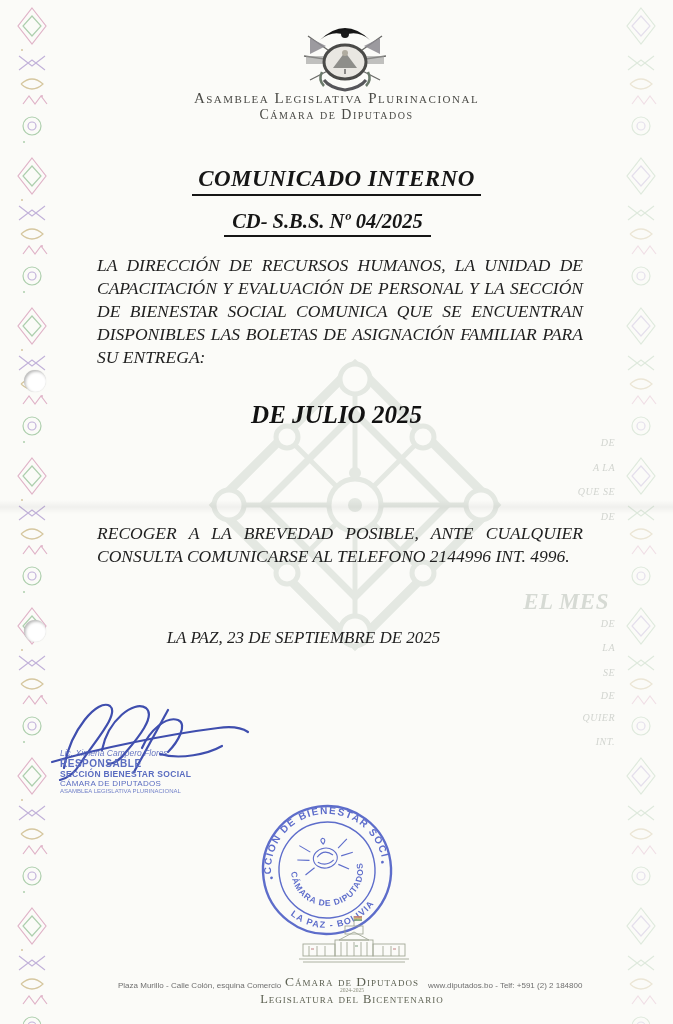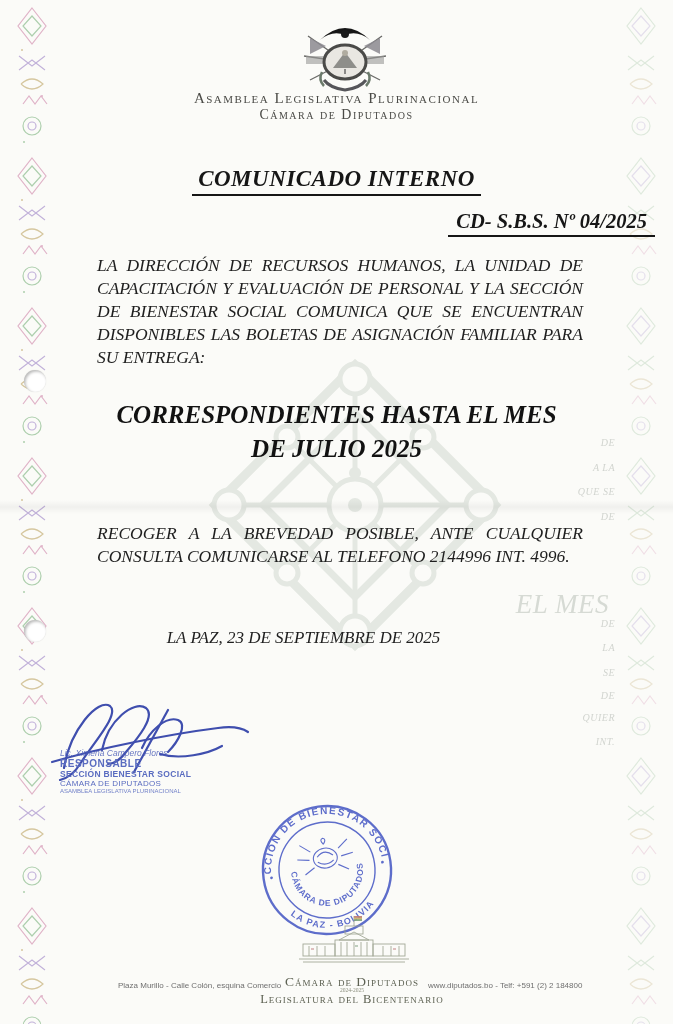--- a/index.html
+++ b/index.html
@@ -27,21 +27,21 @@
   .coat{position:absolute;left:300px;top:22px;width:90px;height:72px;}
   .inst{position:absolute;left:0;width:673px;text-align:center;color:#4a4a46;
         font-variant:small-caps;letter-spacing:1.5px;}
   .inst.l1{top:90px;font-size:15px;}
   .inst.l2{top:107px;font-size:14px;}
 
   
   .doc-title{position:absolute;left:0;top:166px;width:673px;text-align:center;}
   .doc-title span{display:inline-block;font-size:23px;font-weight:bold;font-style:italic;
         color:#161616;letter-spacing:.5px;border-bottom:2px solid #161616;padding:0 6px 2px;}
-  .doc-ref{position:absolute;left:0;top:210px;width:655px;text-align:right;}
+  .doc-ref{position:absolute;left:0;top:210px;width:655px;text-align:center;}
   .doc-ref span{display:inline-block;font-size:20.5px;font-weight:bold;font-style:italic;
         color:#161616;border-bottom:2px solid #161616;padding:0 8px 2px;}
   .para{position:absolute;left:97px;width:486px;font-style:italic;color:#1e1e1e;
         font-size:17.5px;line-height:1.32;text-align:justify;text-align-last:left;}
   .para.p1{top:254px;}
   .para.p2{top:522px;}
   .highlight{position:absolute;left:0;top:398px;width:673px;text-align:center;
         font-size:25px;font-weight:bold;font-style:italic;color:#121212;line-height:1.35;}
   .dateline{position:absolute;left:0;top:628px;width:607px;text-align:center;
         font-size:17px;font-style:italic;color:#1e1e1e;}
@@ -68,21 +68,21 @@
         font-size:8px;color:#6f6f6f;}
   .f-center{position:absolute;left:0;top:975px;width:704px;text-align:center;color:#5d6152;
         font-variant:small-caps;}
   .f-center .c1{font-size:13.5px;letter-spacing:1px;line-height:13px;}
   .f-center .c2{font-size:5.5px;line-height:5px;color:#8a8d7c;}
   .f-center .c3{font-size:12.5px;letter-spacing:1px;line-height:13px;}
 
   
   .ghost{position:absolute;font-style:italic;color:rgba(120,132,120,.32);
          letter-spacing:.5px;font-size:10px;right:58px;}
-  .ghost.big{font-size:27px;font-weight:normal;right:64px;color:rgba(120,132,120,.28);}
+  .ghost.big{font-size:23px;font-weight:bold;right:64px;color:rgba(120,132,120,.28);}
   .g1{top:437px;} .g2{top:462px;} .g3{top:486px;} .g4{top:511px;}
   .g5{top:589px;} .g6{top:618px;} .g7{top:642px;} .g8{top:667px;}
   .g9{top:690px;} .g10{top:712px;} .g11{top:736px;}
 </style>
 </head>
 <body>
 
 <div class="page">
 
   <svg class="strip left" xmlns="http://www.w3.org/2000/svg">
@@ -200,21 +200,20 @@
   <div class="doc-title">
     <span>COMUNICADO INTERNO</span>
   </div>
   <div class="doc-ref">
     <span>CD- S.B.S. Nº 04/2025</span>
   </div>
 
   <div class="para p1">LA DIRECCIÓN DE RECURSOS HUMANOS, LA UNIDAD DE CAPACITACIÓN Y EVALUACIÓN DE PERSONAL Y LA SECCIÓN DE BIENESTAR SOCIAL COMUNICA QUE SE ENCUENTRAN DISPONIBLES LAS BOLETAS DE ASIGNACIÓN FAMILIAR PARA SU ENTREGA:</div>
 
   <div class="highlight">
-    <div>CORRESPONDIENTES HASTA EL MES</div>
     <div>DE JULIO  2025</div>
   </div>
 
   <div class="para p2">RECOGER A LA BREVEDAD POSIBLE, ANTE CUALQUIER CONSULTA COMUNICARSE AL TELEFONO 2144996 INT. 4996.</div>
 
   <div class="dateline">LA PAZ, 23  DE SEPTIEMBRE DE 2025</div>
 
   <svg class="signature" viewBox="0 0 210 95" xmlns="http://www.w3.org/2000/svg">
     <g stroke="#2b3ca6" stroke-width="2.2" fill="none" stroke-linecap="round" opacity=".9">
       <path d="M14,78 C20,40 48,8 60,16 C70,24 44,52 30,74 C24,84 18,88 10,90"></path>

